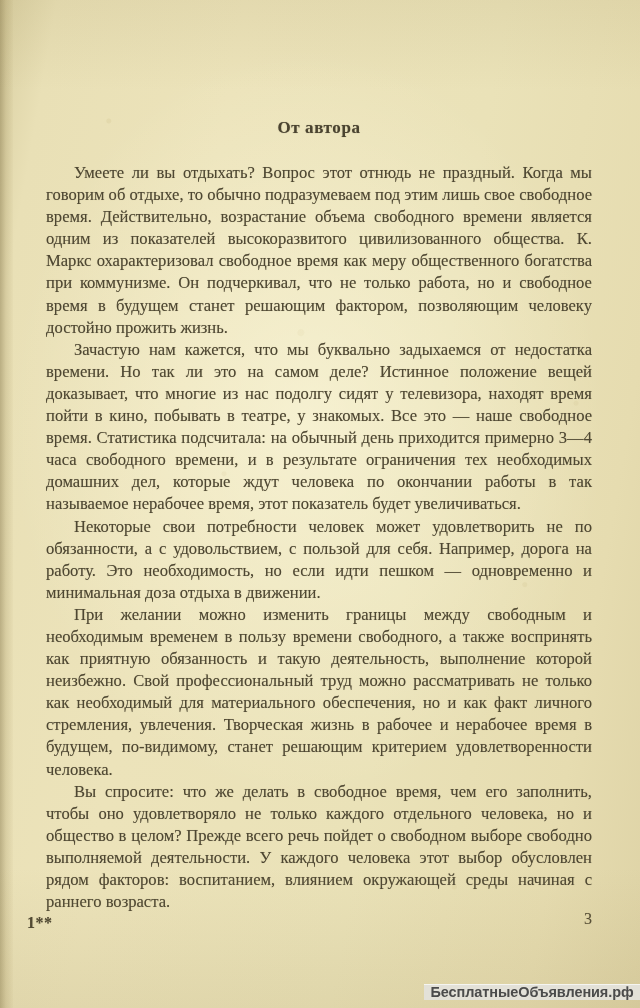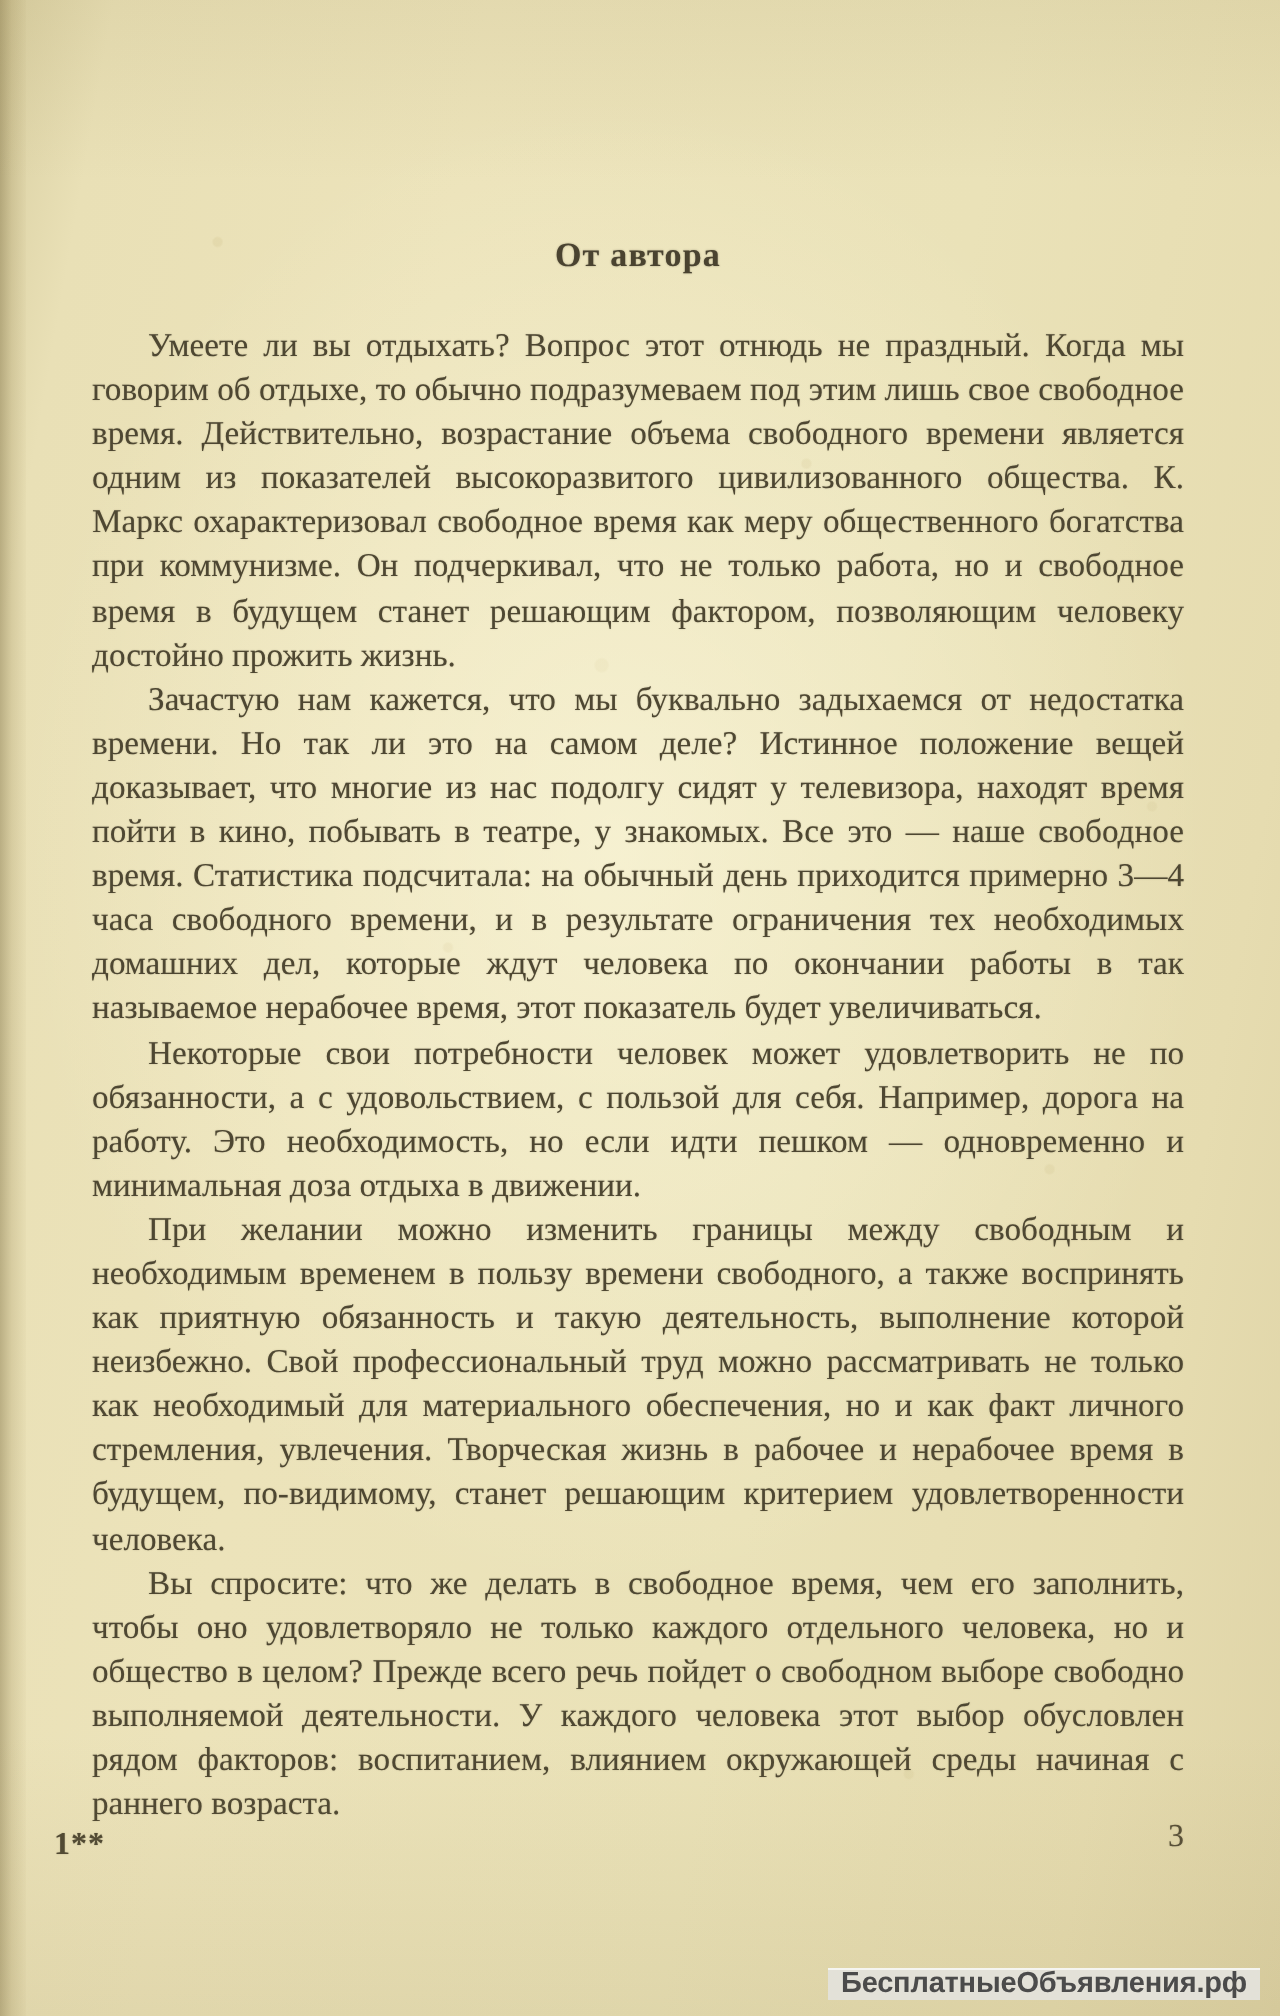--- a/index.html
+++ b/index.html
@@ -105,21 +105,21 @@
     width: 592px;
     text-align: right;
     font-size: 16px;
     color: #554d36;
     text-shadow: 0 0 0.7px rgba(85,77,54,0.35);
   }
 
   
   .watermark-bar {
     position: absolute;
-    left: 414px;
+    left: 424px;
     top: 984px;
     width: 216px;
     height: 16px;
     background: #e3e1d8;
     display: flex;
     align-items: center;
     justify-content: center;
     box-shadow: inset 0 1px 0 rgba(255,255,255,0.65);
   }
   .watermark-text {

